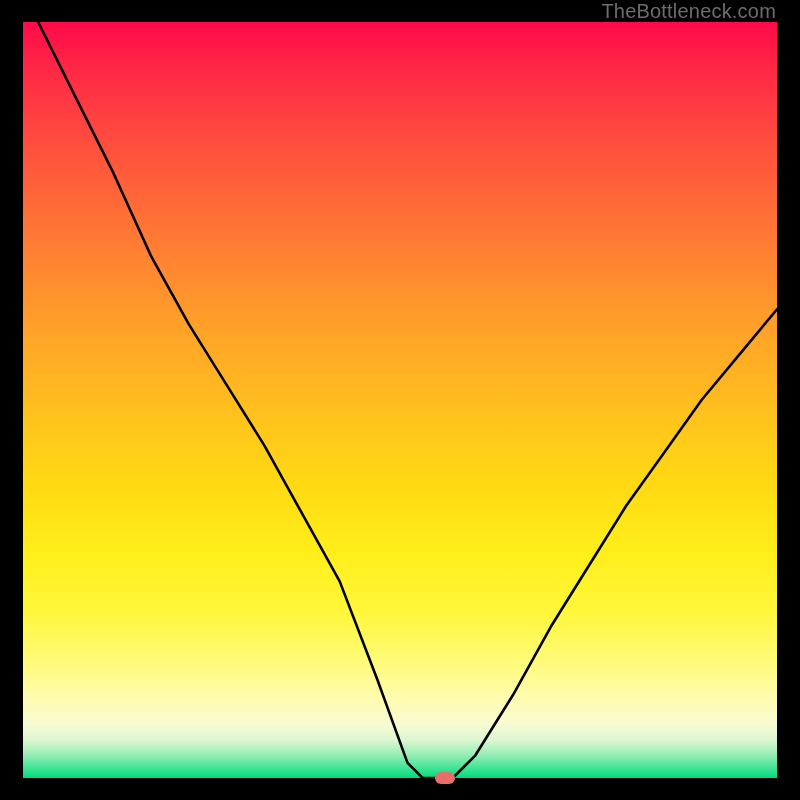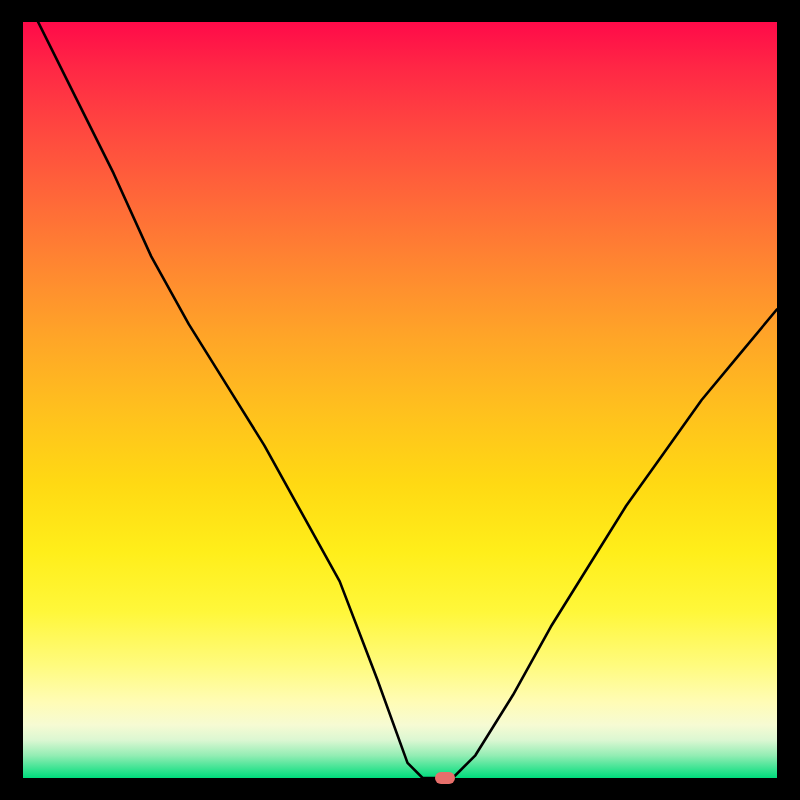--- a/index.html
+++ b/index.html
@@ -81,13 +81,14 @@
   <div class="plot-area">
     <div class="gradient"></div>
   </div>
 
   <svg class="curve-svg" viewBox="0 0 754 756" preserveAspectRatio="none">
     <path id="curve-path" d="M15.1 0.0 L52.8 75.6 L90.5 151.2 L128.2 234.4 L165.9 302.4 L203.6 362.9 L241.3 423.4 L279.0 491.4 L316.7 559.4 L354.4 657.7 L384.5 740.9 L399.6 756.0 L414.7 756.0 L429.8 756.0 L452.4 733.3 L490.1 672.8 L527.8 604.8 L565.5 544.3 L603.2 483.8 L640.9 430.9 L678.6 378.0 L716.3 332.6 L754.0 287.3" fill="none" stroke="#000" stroke-width="2.6" stroke-linejoin="round" stroke-linecap="round"></path>
   </svg>
 
   <div id="marker" class="marker" style="left: 445.24px; top: 778px; background: rgb(231, 111, 107);"></div>
 
+  <div class="watermark">TheBottleneck.com</div>
 </div>
 
 </body></html>

